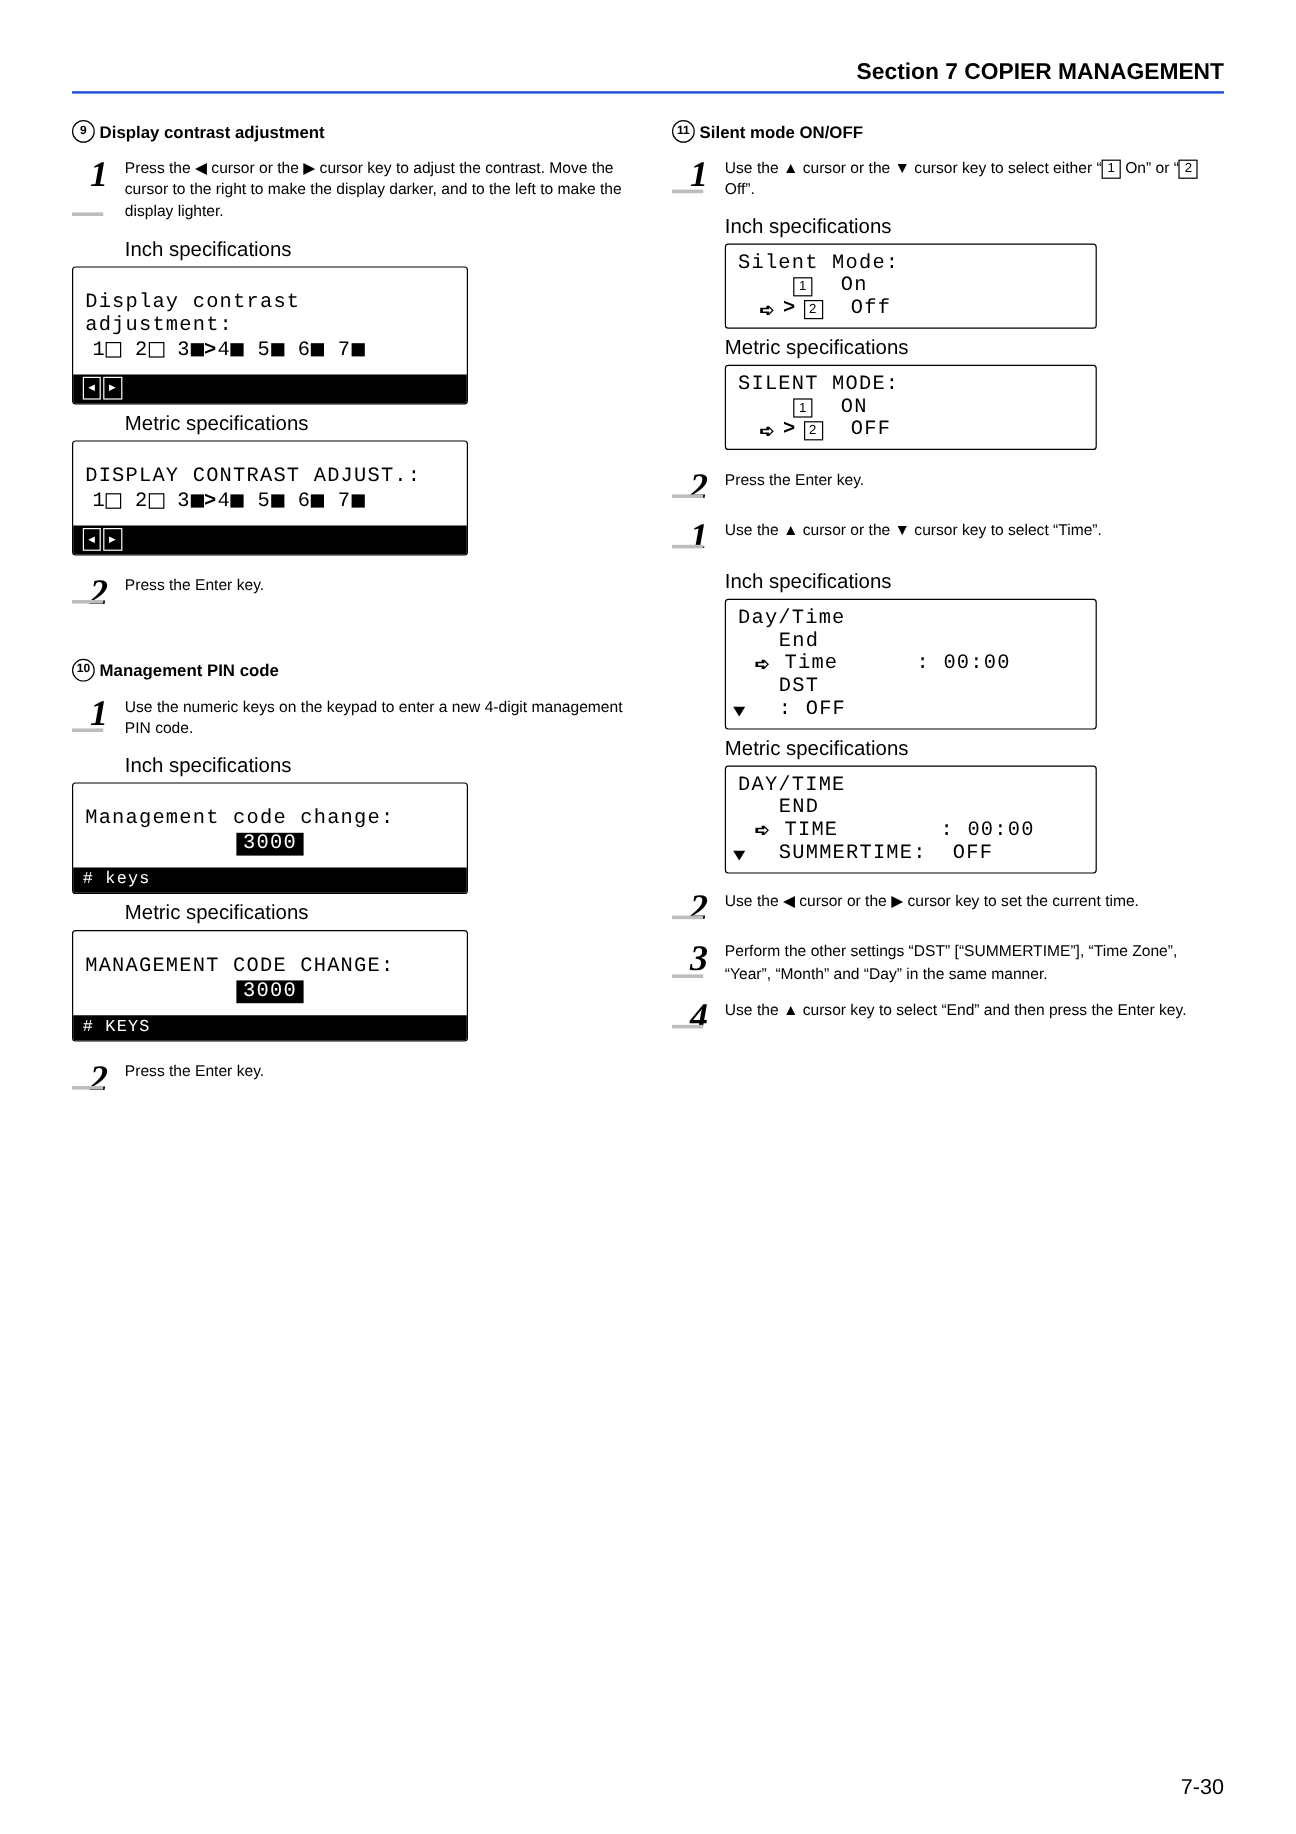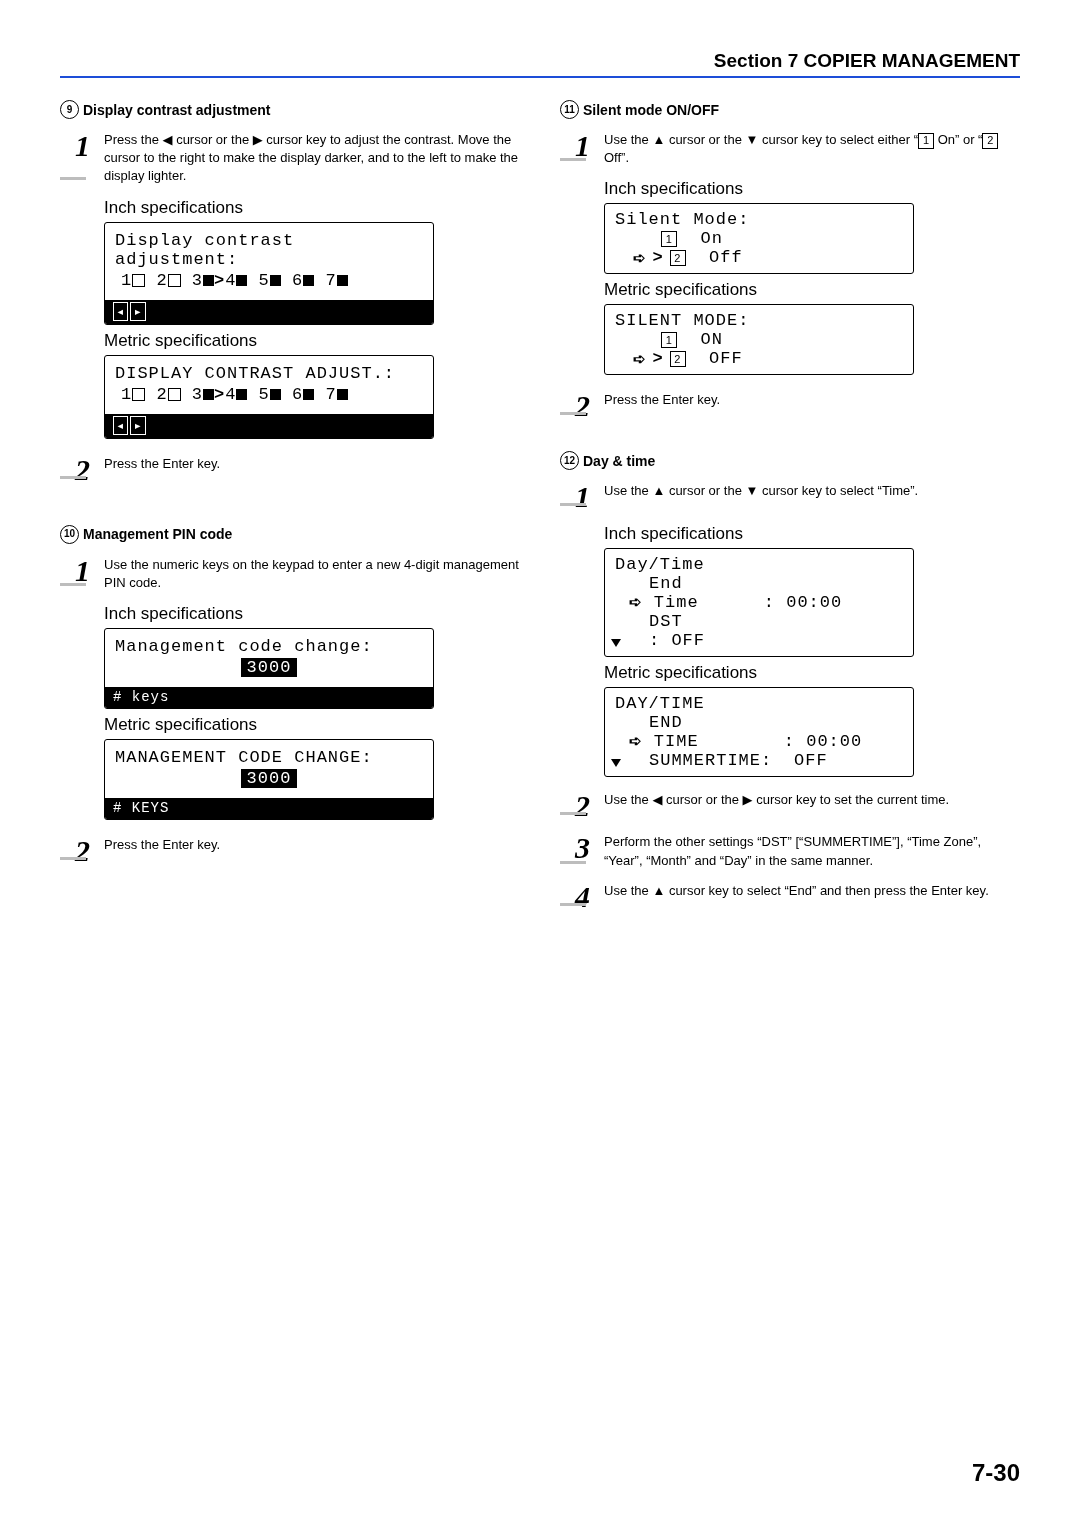--- a/index.html
+++ b/index.html
@@ -41,41 +41,41 @@
     content: ""; position: absolute; left: -14px; top: 10px; bottom: -2px;
     right: 28px; width: 0;
   }
   .step-num-wrap { position: relative; width: 34px; flex-shrink: 0; }
   .step-num-wrap .bar {
     position: absolute; left: 0; bottom: 6px; width: 26px; height: 3px; background: #bdbdbd;
   }
   .step-body { font-size: 13px; line-height: 1.4; flex: 1; }
   .sublabel { font-size: 17px; margin: 6px 0 4px 44px; }
   .lcd {
-    margin-left: 44px; width: 330px;
+    width: 330px;
     border: 1px solid #000; border-radius: 3px;
     font-family: "Courier New", monospace;
     font-size: 17px; letter-spacing: 1px;
-    padding: 8px 10px 0 10px;
+    padding: 20px 10px 0 10px;
     box-sizing: border-box;
     background: #fff;
   }
   .lcd .footbar {
     margin: 6px -10px 0 -10px;
     background: #000; color: #fff;
     padding: 2px 8px 3px 8px;
     font-size: 14px;
     border-bottom-left-radius: 2px; border-bottom-right-radius: 2px;
     display: flex; align-items: center; gap: 4px;
   }
   .lcd-r { width: 310px; margin-left: 44px; border:1px solid #000; border-radius:3px; font-family:"Courier New",monospace; font-size:17px; letter-spacing:1px; padding:6px 10px 6px 10px; box-sizing:border-box; position:relative; }
   .optline { display:flex; align-items:center; gap:6px; padding-left:18px;}
   .boxnum { display:inline-flex; width:14px; height:14px; border:1px solid #000; align-items:center; justify-content:center; font-size:11px; font-family:Arial; }
   .inv { display:inline-block; background:#000; color:#fff; padding:0 6px; }
-  .pagefoot { position:absolute; bottom:41px; right:60px; font-weight:bold; font-size:24px; }
+  .pagefoot { position:absolute; bottom:28px; right:60px; font-weight:normal; font-size:18px; }
   .sq { display:inline-block; width:11px; height:11px; border:1px solid #000; vertical-align:middle; }
   .sqf { display:inline-block; width:11px; height:11px; background:#000; vertical-align:middle; }
   .tri-left, .tri-right, .tri-up, .tri-down { display:inline-block; width:0; height:0; vertical-align:middle; }
   .tri-down { border-left:5px solid transparent; border-right:5px solid transparent; border-top:8px solid #000; }
   .ptr { display:inline-block; font-family:Arial; font-weight:bold; font-size:15px; color:#000;}
   .scroll-ind { position:absolute; left:6px; bottom:4px; }
 </style>
 </head>
 <body>
 
@@ -204,24 +204,20 @@
     </div>
 
     <div class="step" style="margin-top:16px;">
       <div class="step-num-wrap">
           <div class="step-num">2</div>
           <div class="bar"></div>
         </div>
       <div class="step-body">Press the Enter key.</div>
     </div>
 
-    <div class="topic" style="margin-top:30px;">
-      <span class="circ">12</span>
-      <span>Day &amp; time</span>
-    </div>
 
     <div class="step">
       <div class="step-num-wrap">
           <div class="step-num">1</div>
           <div class="bar"></div>
         </div>
       <div class="step-body">Use the ▲ cursor or the ▼ cursor key to select “Time”.</div>
     </div>
 
     <div class="sublabel">Inch specifications</div>

